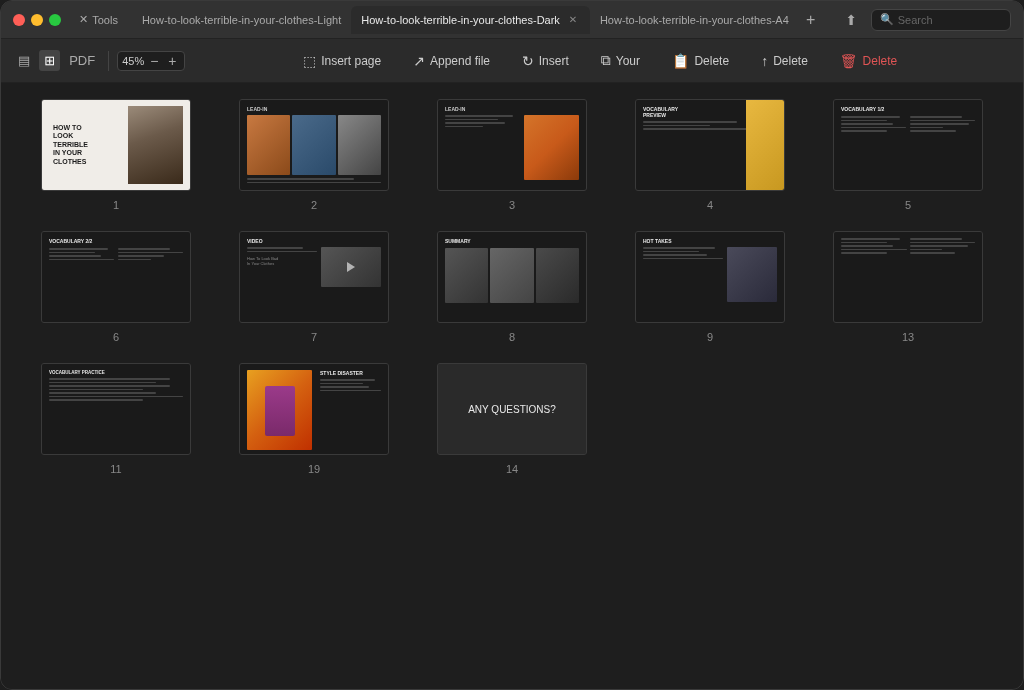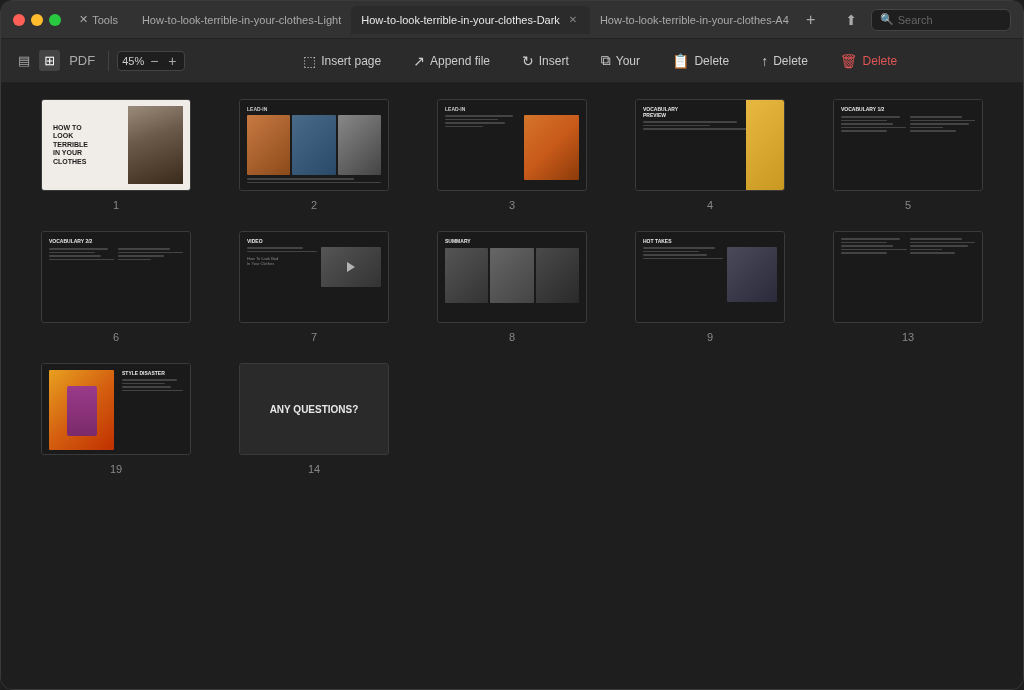--- a/index.html
+++ b/index.html
@@ -449,21 +449,21 @@
 
     
     .slide14 {
       background: #2a2a2a;
       display: flex;
       align-items: center;
       justify-content: center;
     }
     .any-questions {
       font-size: 10px;
-      font-weight: 700;
+      font-weight: 400;
       color: #e8e8e8;
       text-transform: uppercase;
       text-align: center;
     }
 
     
     .main-content::-webkit-scrollbar { width: 8px; }
     .main-content::-webkit-scrollbar-track { background: #1e1e1e; }
     .main-content::-webkit-scrollbar-thumb { background: #444; border-radius: 4px; }
   </style>
@@ -742,20 +742,37 @@
                 <div class="slide-line w90"></div>
                 <div class="slide-line w50"></div>
                 <div class="slide-line w70"></div>
               </div>
             </div>
           </div>
         </div>
         <span class="page-num">13</span>
       </div>
 
+      <div class="page-item">
+        <div class="page-thumb">
+          <div class="slide-content slide-dark">
+            <div class="slide-title" style="font-size:4.5px;">VOCABULARY PRACTICE</div>
+            <div class="slide-lines" style="margin-top:3px;">
+              <div class="slide-line w90"></div>
+              <div class="slide-line w80"></div>
+              <div class="slide-line w90"></div>
+              <div class="slide-line w70"></div>
+              <div class="slide-line w80"></div>
+              <div class="slide-line w60"></div>
+              <div class="slide-line w70"></div>
+            </div>
+          </div>
+        </div>
+        <span class="page-num">11</span>
+      </div>
 
       <div class="page-item">
         <div class="page-thumb">
           <div class="slide12 slide-content">
             <div class="slide12-img"></div>
             <div style="flex:1;padding-left:4px;">
               <div class="slide-title" style="font-size:5px;">STYLE DISASTER</div>
               <div class="slide-lines" style="margin-top:3px;">
                 <div class="slide-line w90"></div>
                 <div class="slide-line w70"></div>

